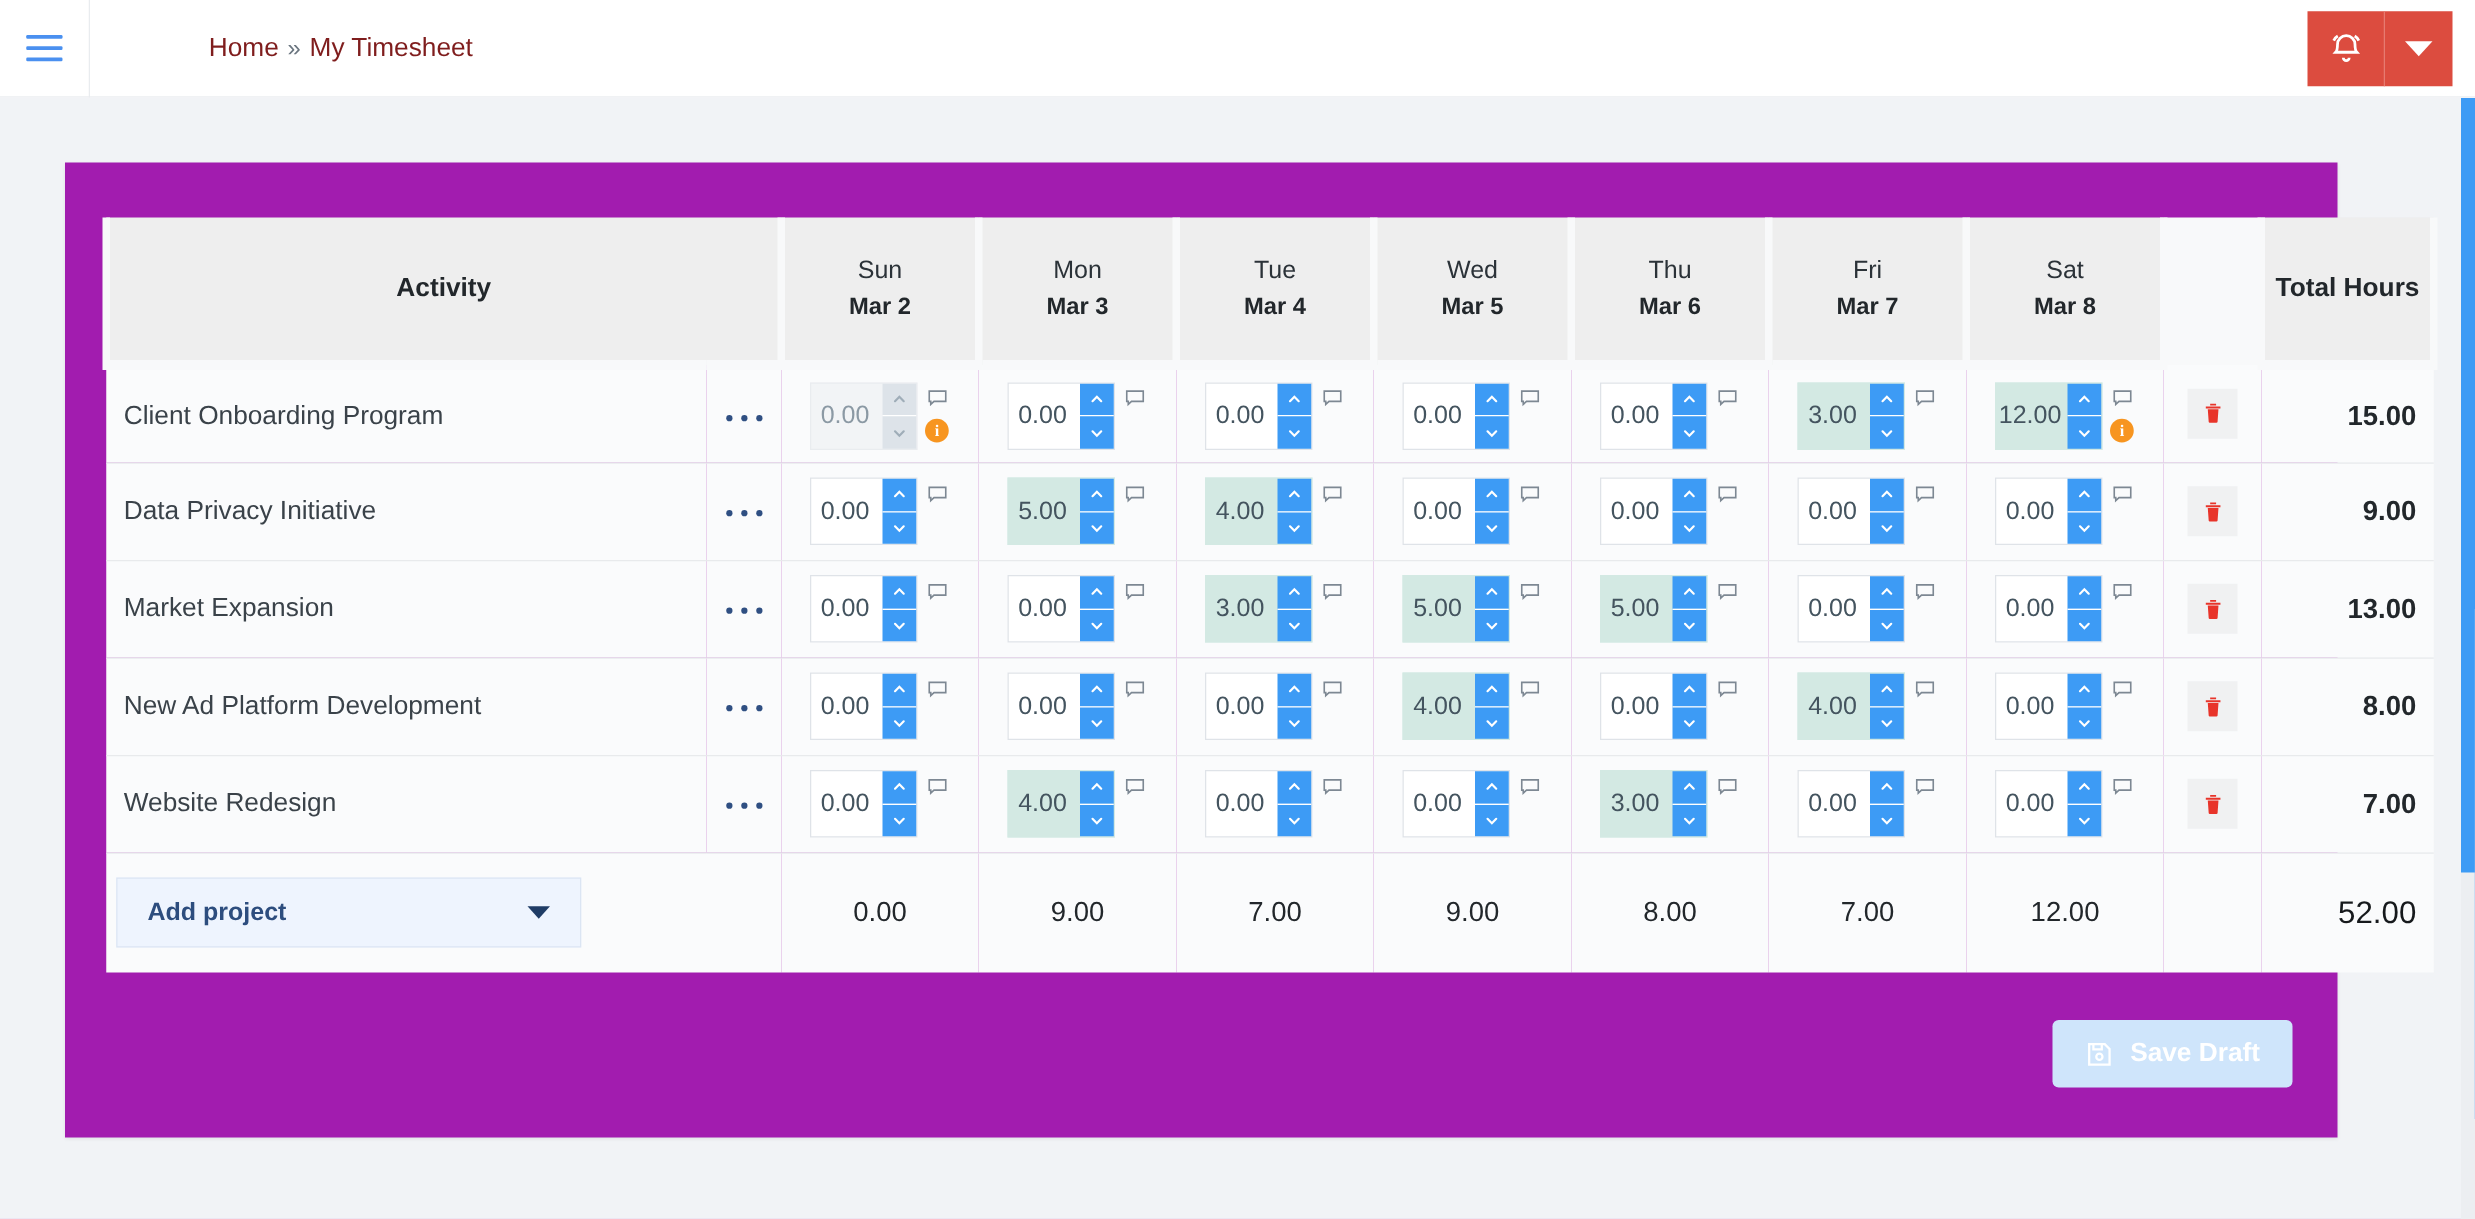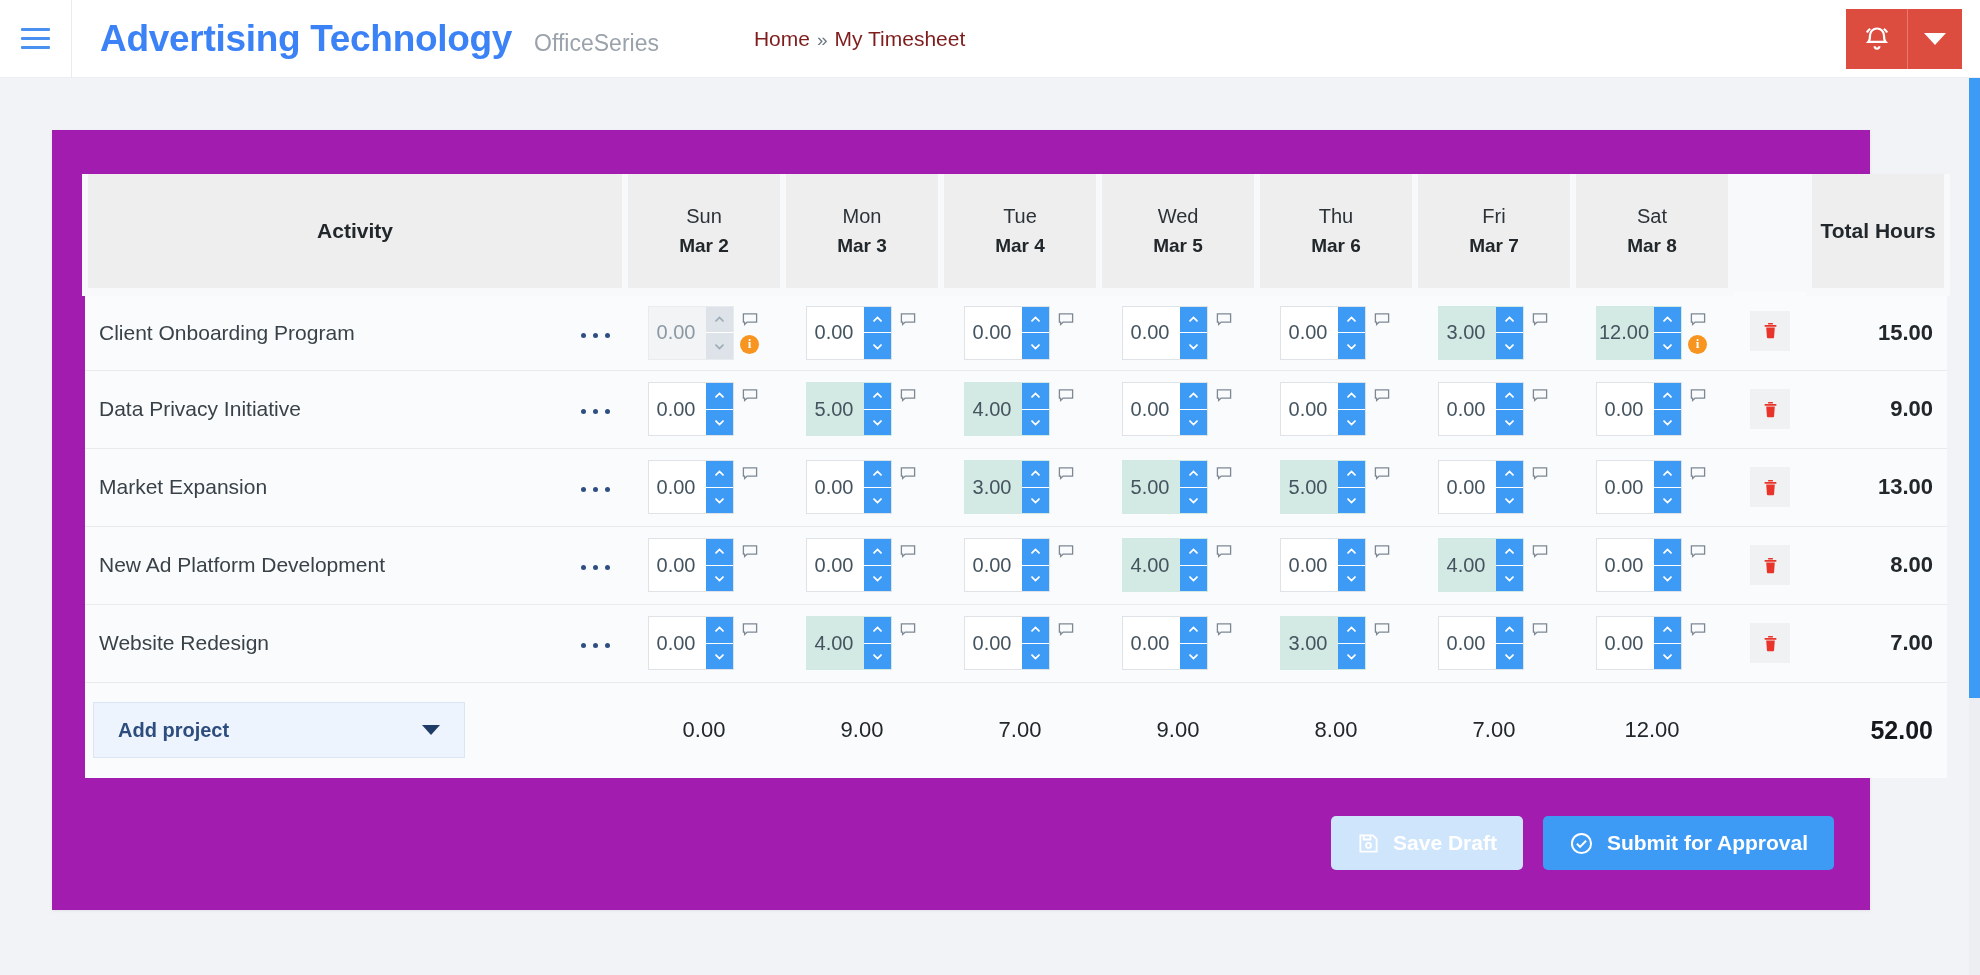--- a/index.html
+++ b/index.html
@@ -224,21 +224,21 @@
   }
   .foot-num {
     text-align: center;
     font-size: 22px;
     color: #22272b;
   }
   .foot-grand {
     text-align: right;
     padding-right: 14px;
     font-size: 25px;
-    font-weight: bold;
+    font-weight: normal;
     color: #16191c;
   }
 
   
   .actions {
     display: flex;
     justify-content: flex-end;
     gap: 20px;
     margin-top: 38px;
     padding-right: 6px;
@@ -279,24 +279,20 @@
 </head>
 <body>
 
 <div class="topbar">
   <div class="hamburger">
     <span></span>
     <span></span>
     <span></span>
   </div>
 
-  <div class="brand-wrap">
-    <div class="brand-title">Advertising Technology</div>
-    <div class="brand-sub">OfficeSeries</div>
-  </div>
 
   <div class="breadcrumb">
     <span class="crumb-link">Home</span>
     <span class="crumb-sep">»</span>
     <span class="crumb-link">My Timesheet</span>
   </div>
 
   <div class="header-actions">
     <div class="bell-btn">
       <svg width="28" height="28" viewBox="0 0 24 24" fill="none" stroke="#ffffff" stroke-width="1.9">
@@ -1477,27 +1473,20 @@
 
     <div class="actions">
       <button class="btn btn-draft">
         <svg width="23" height="23" viewBox="0 0 24 24" fill="none" stroke="#ffffff" stroke-width="1.9">
           <path d="M3.5 3.5h13L20.5 7.5v13h-17z"></path>
           <circle cx="12" cy="14" r="2.6"></circle>
           <path d="M7 3.8v4h7v-4"></path>
         </svg>
         <span>Save Draft</span>
       </button>
-      <button class="btn btn-submit">
-        <svg width="25" height="25" viewBox="0 0 24 24" fill="none" stroke="#ffffff" stroke-width="1.9">
-          <circle cx="12" cy="12" r="9.2"></circle>
-          <path d="M7.6 12.3l3 3 5.8-6"></path>
-        </svg>
-        <span>Submit for Approval</span>
-      </button>
     </div>
 
   </div>
 </div>
 
 <div class="scrollbar">
   <div class="scroll-thumb"></div>
 </div>
 
 </body></html>

